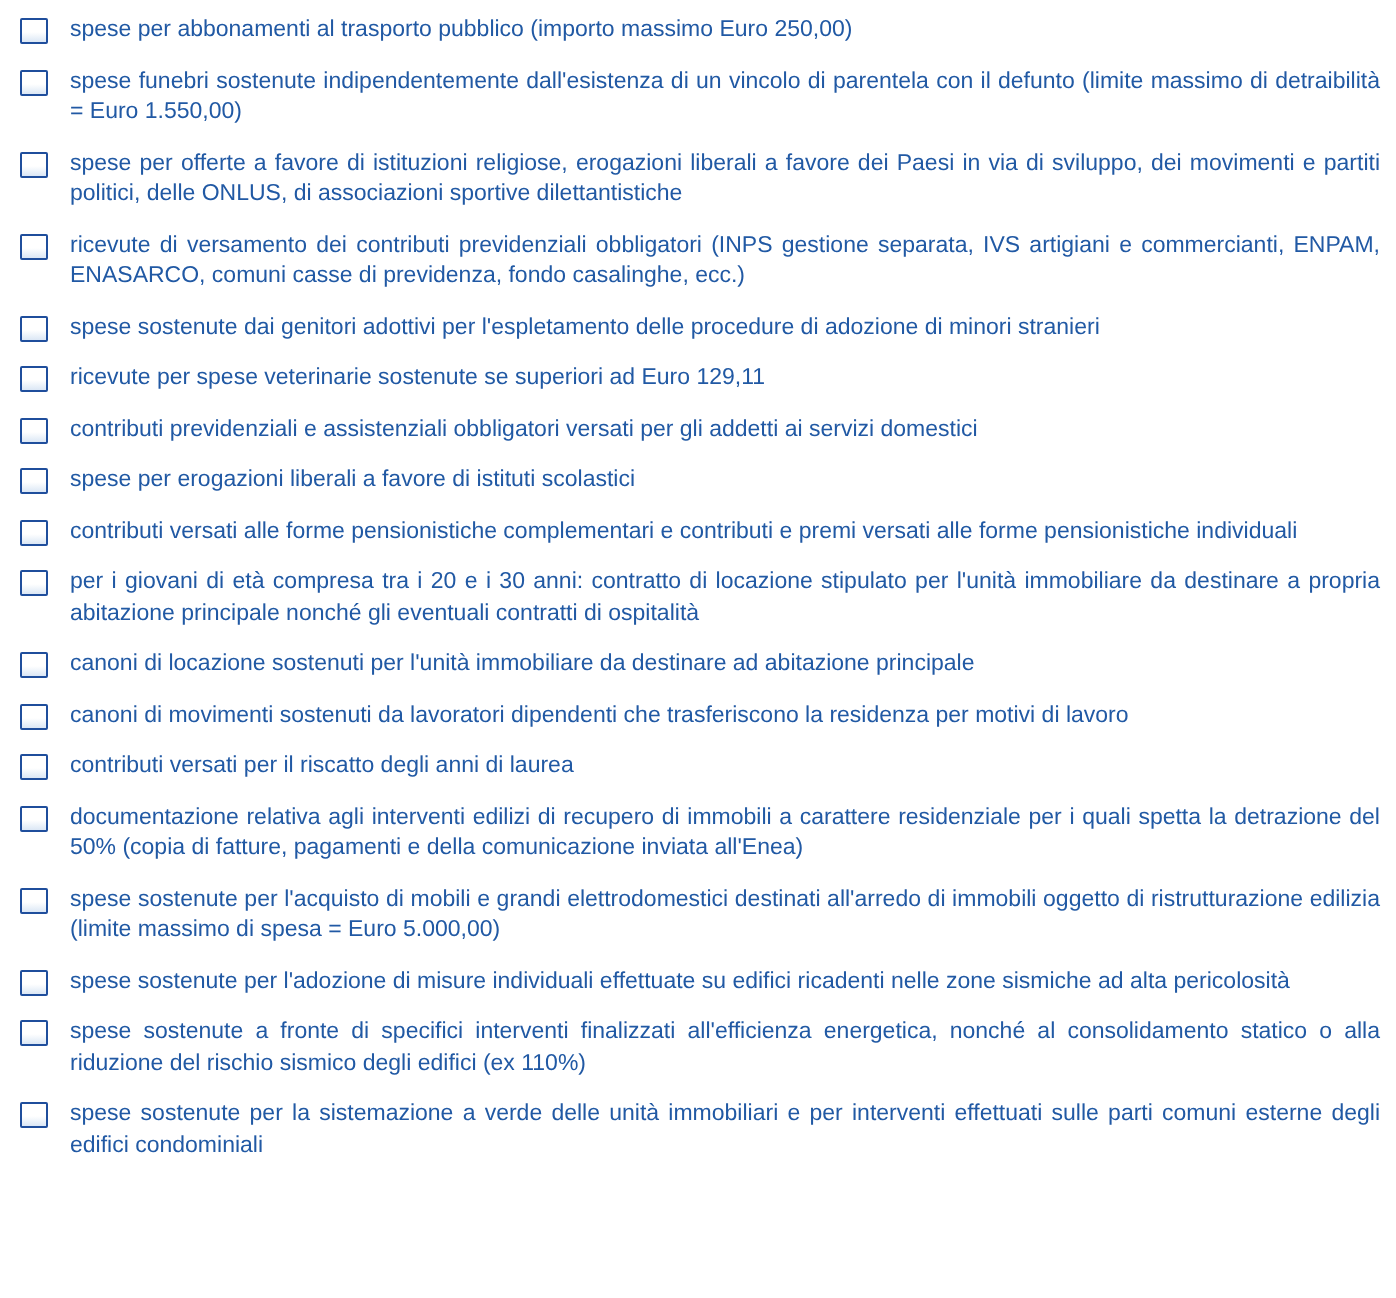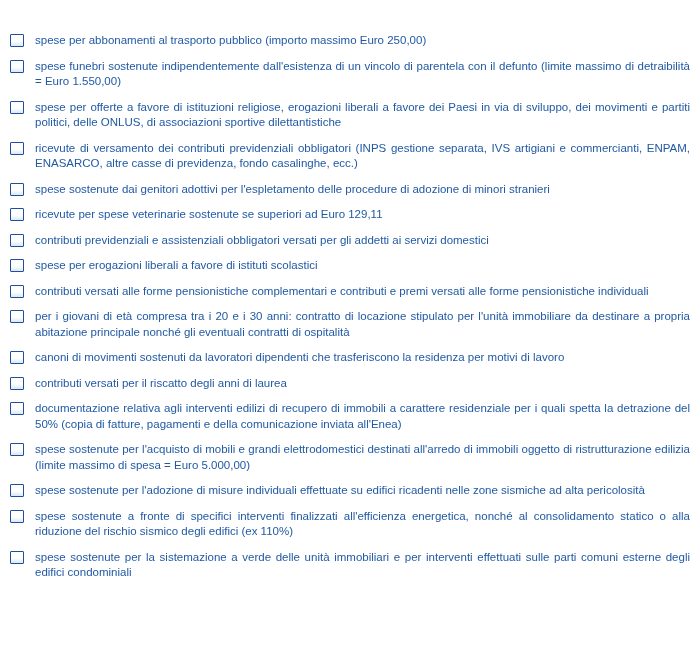--- a/index.html
+++ b/index.html
@@ -10,21 +10,20 @@
   body {
     width: 698px;
     height: 649px;
     overflow: hidden;
     font-family: "Liberation Sans", sans-serif;
   }
   .checklist {
     box-sizing: border-box;
     width: 698px;
     padding: 8px 8px 0 10px;
-    margin-top: 25px;
   }
   .row {
     display: flex;
     align-items: flex-start;
     margin-bottom: 10px;
   }
   .checkbox {
     flex: 0 0 auto;
     box-sizing: border-box;
     width: 14px;
@@ -58,21 +57,21 @@
     <span class="label">spese funebri sostenute indipendentemente dall'esistenza di un vincolo di parentela con il defunto (limite massimo di detraibilità = Euro 1.550,00)</span>
   </div>
 
   <div class="row">
     <span class="checkbox" role="checkbox" aria-checked="false" tabindex="0"></span>
     <span class="label">spese per offerte a favore di istituzioni religiose, erogazioni liberali a favore dei Paesi in via di sviluppo, dei movimenti e partiti politici, delle ONLUS, di associazioni sportive dilettantistiche</span>
   </div>
 
   <div class="row">
     <span class="checkbox" role="checkbox" aria-checked="false" tabindex="0"></span>
-    <span class="label">ricevute di versamento dei contributi previdenziali obbligatori (INPS gestione separata, IVS artigiani e commercianti, ENPAM, ENASARCO, altre casse di previdenza, fondo casalinghe, ecc.)</span>
+    <span class="label">ricevute di versamento dei contributi previdenziali obbligatori (INPS gestione separata, IVS artigiani e commercianti, ENPAM, ENASARCO, comuni casse di previdenza, fondo casalinghe, ecc.)</span>
   </div>
 
   <div class="row">
     <span class="checkbox" role="checkbox" aria-checked="false" tabindex="0"></span>
     <span class="label">spese sostenute dai genitori adottivi per l'espletamento delle procedure di adozione di minori stranieri</span>
   </div>
 
   <div class="row">
     <span class="checkbox" role="checkbox" aria-checked="false" tabindex="0"></span>
     <span class="label">ricevute per spese veterinarie sostenute se superiori ad Euro 129,11</span>
@@ -91,20 +90,24 @@
   <div class="row">
     <span class="checkbox" role="checkbox" aria-checked="false" tabindex="0"></span>
     <span class="label">contributi versati alle forme pensionistiche complementari e contributi e premi versati alle forme pensionistiche individuali</span>
   </div>
 
   <div class="row">
     <span class="checkbox" role="checkbox" aria-checked="false" tabindex="0"></span>
     <span class="label">per i giovani di età compresa tra i 20 e i 30 anni: contratto di locazione stipulato per l'unità immobiliare da destinare a propria abitazione principale nonché gli eventuali contratti di ospitalità</span>
   </div>
 
+  <div class="row">
+    <span class="checkbox" role="checkbox" aria-checked="false" tabindex="0"></span>
+    <span class="label">canoni di locazione sostenuti per l'unità immobiliare da destinare ad abitazione principale</span>
+  </div>
 
   <div class="row">
     <span class="checkbox" role="checkbox" aria-checked="false" tabindex="0"></span>
     <span class="label">canoni di movimenti sostenuti da lavoratori dipendenti che trasferiscono la residenza per motivi di lavoro</span>
   </div>
 
   <div class="row">
     <span class="checkbox" role="checkbox" aria-checked="false" tabindex="0"></span>
     <span class="label">contributi versati per il riscatto degli anni di laurea</span>
   </div>

